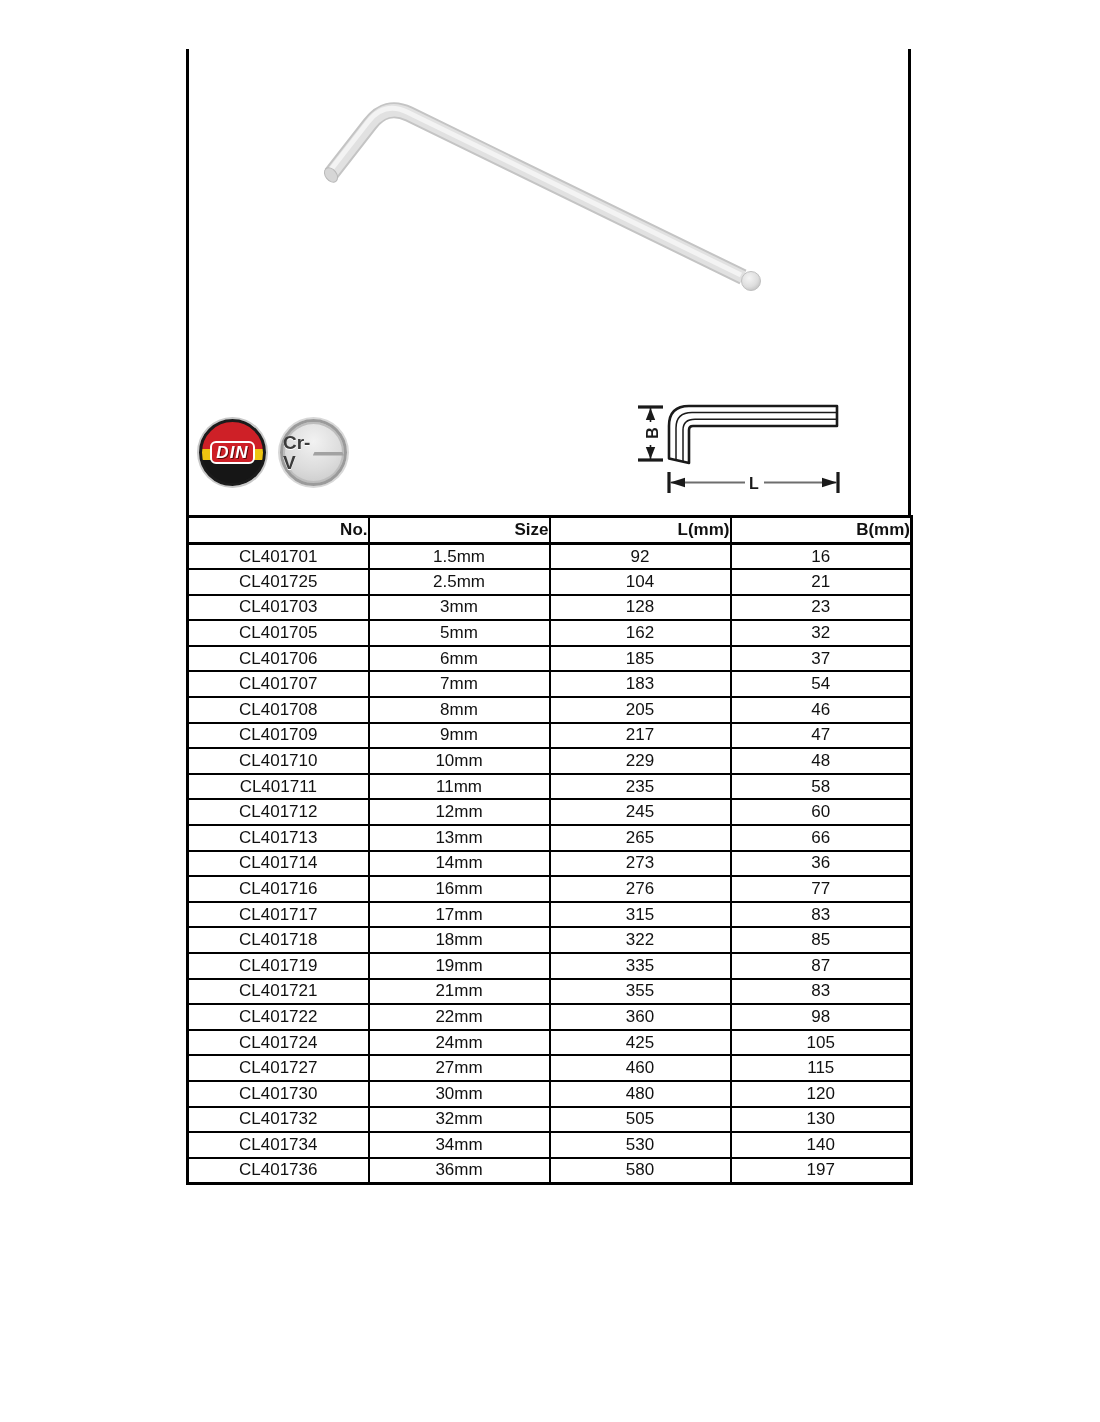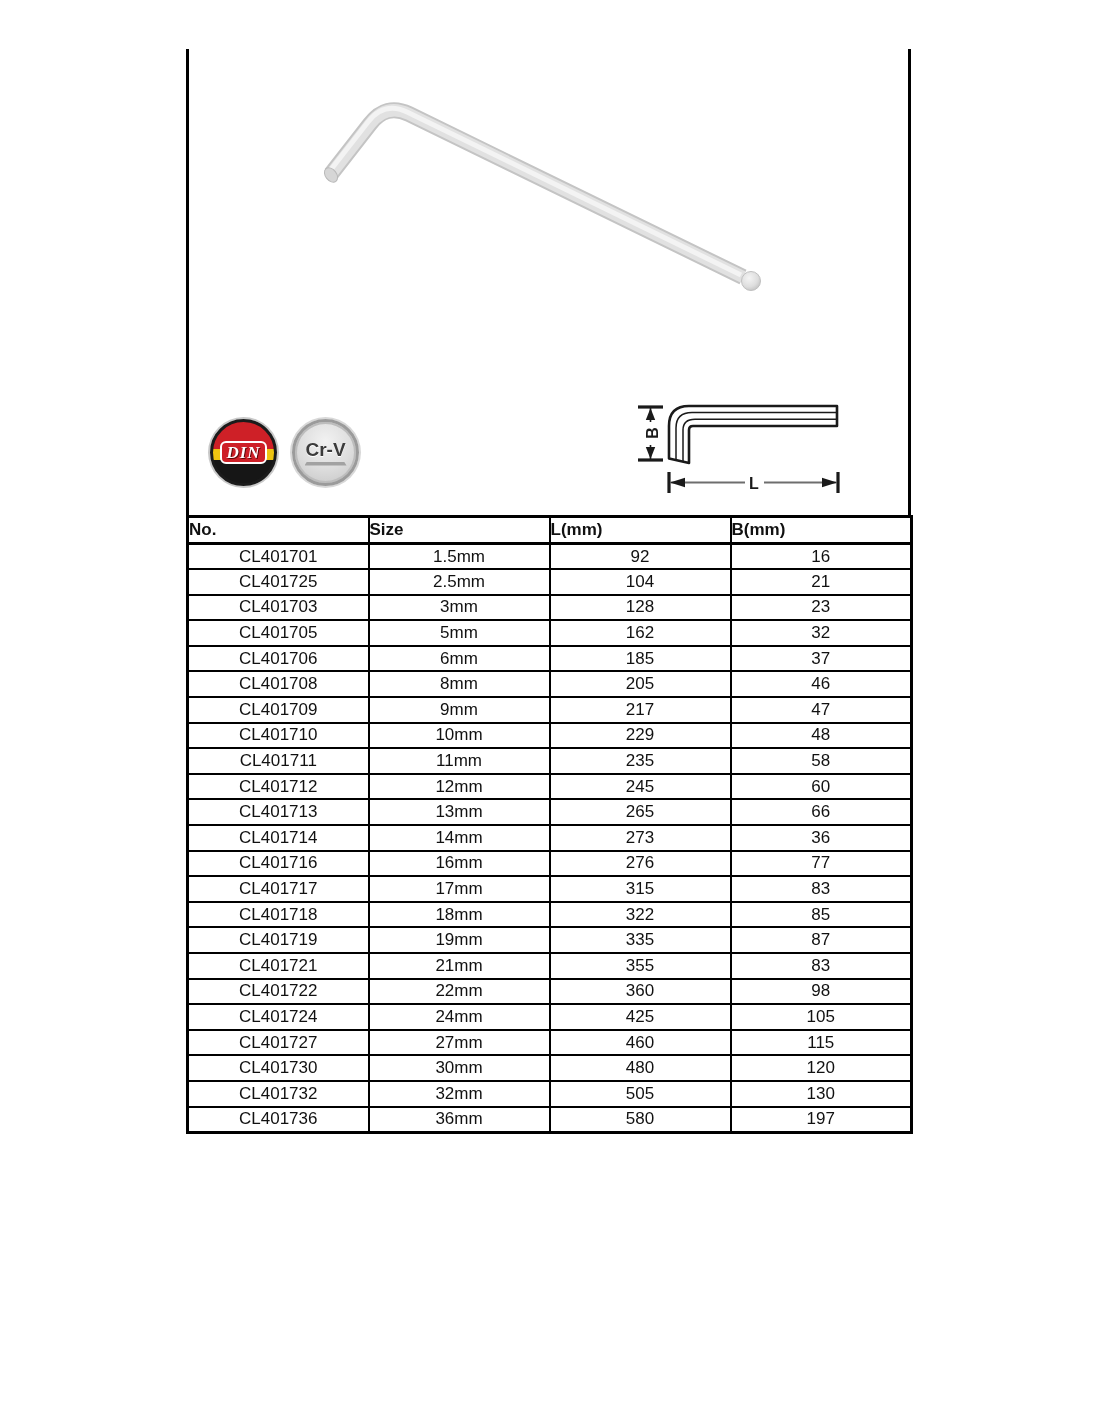--- a/index.html
+++ b/index.html
@@ -33,48 +33,47 @@
     position: absolute;
     top: 419px;
     width: 67px;
     height: 67px;
     border-radius: 50%;
     display: flex;
     align-items: center;
     justify-content: center;
   }
   .badge-din {
-    left: 210px;
+    left: 199px;
     border: 3px solid #1b1b1b;
     box-shadow: 0 0 0 2px #c9c9c9;
     background: linear-gradient(180deg,
       #ce2027 0%, #ce2027 44%,
       #eec411 44%, #eec411 62%,
       #161616 62%, #161616 100%);
-    font-family: Liberation Serif, serif;
   }
   .din-box {
     background: #ce2027;
     border: 2px solid #ffffff;
     border-radius: 6px;
     color: #ffffff;
     font-weight: bold;
     font-style: italic;
     font-size: 17px;
     line-height: 19px;
     padding: 0 4px;
     letter-spacing: 1px;
     text-shadow: 1px 1px 0 #5a0a0a;
   }
   .badge-crv {
-    left: 292px;
+    left: 280px;
     border: 3px solid #9b9b9b;
     box-shadow: 0 0 0 2px #d8d8d8, inset 0 0 0 2px #bdbdbd;
     background: radial-gradient(circle at 50% 32%, #f2f2f2 0%, #dcdcdc 55%, #c3c3c3 100%);
-    flex-direction: column;
+    flex-direction: row;
   }
   .crv-text {
     font-weight: bold;
     font-size: 19px;
     color: #3b3b3b;
     line-height: 20px;
     text-shadow: 0 1px 0 #ffffff;
   }
   .crv-underline {
     width: 42px;
@@ -100,21 +99,21 @@
     font-size: 17px;
   }
   .spec-table col { width: 25%; }
   .spec-table th {
     border: 2px solid #000;
     border-top: 3px solid #000;
     border-bottom: 3px solid #000;
     font-weight: bold;
     font-size: 17px;
     height: 27px;
-    text-align: left;
+    text-align: right;
     background: #fff;
   }
   .spec-table td {
     border: 2px solid #000;
     height: 25.6px;
     text-align: center;
     vertical-align: middle;
     background: #fff;
     padding: 0;
   }
@@ -223,20 +222,26 @@
           <td>162</td>
           <td>32</td>
         </tr>
         <tr>
           <td>CL401706</td>
           <td>6mm</td>
           <td>185</td>
           <td>37</td>
         </tr>
         <tr>
+          <td>CL401707</td>
+          <td>7mm</td>
+          <td>183</td>
+          <td>54</td>
+        </tr>
+        <tr>
           <td>CL401708</td>
           <td>8mm</td>
           <td>205</td>
           <td>46</td>
         </tr>
         <tr>
           <td>CL401709</td>
           <td>9mm</td>
           <td>217</td>
           <td>47</td>
@@ -325,20 +330,26 @@
           <td>480</td>
           <td>120</td>
         </tr>
         <tr>
           <td>CL401732</td>
           <td>32mm</td>
           <td>505</td>
           <td>130</td>
         </tr>
         <tr>
+          <td>CL401734</td>
+          <td>34mm</td>
+          <td>530</td>
+          <td>140</td>
+        </tr>
+        <tr>
           <td>CL401736</td>
           <td>36mm</td>
           <td>580</td>
           <td>197</td>
         </tr>
       </tbody>
   </table>
 
 </div>
 

